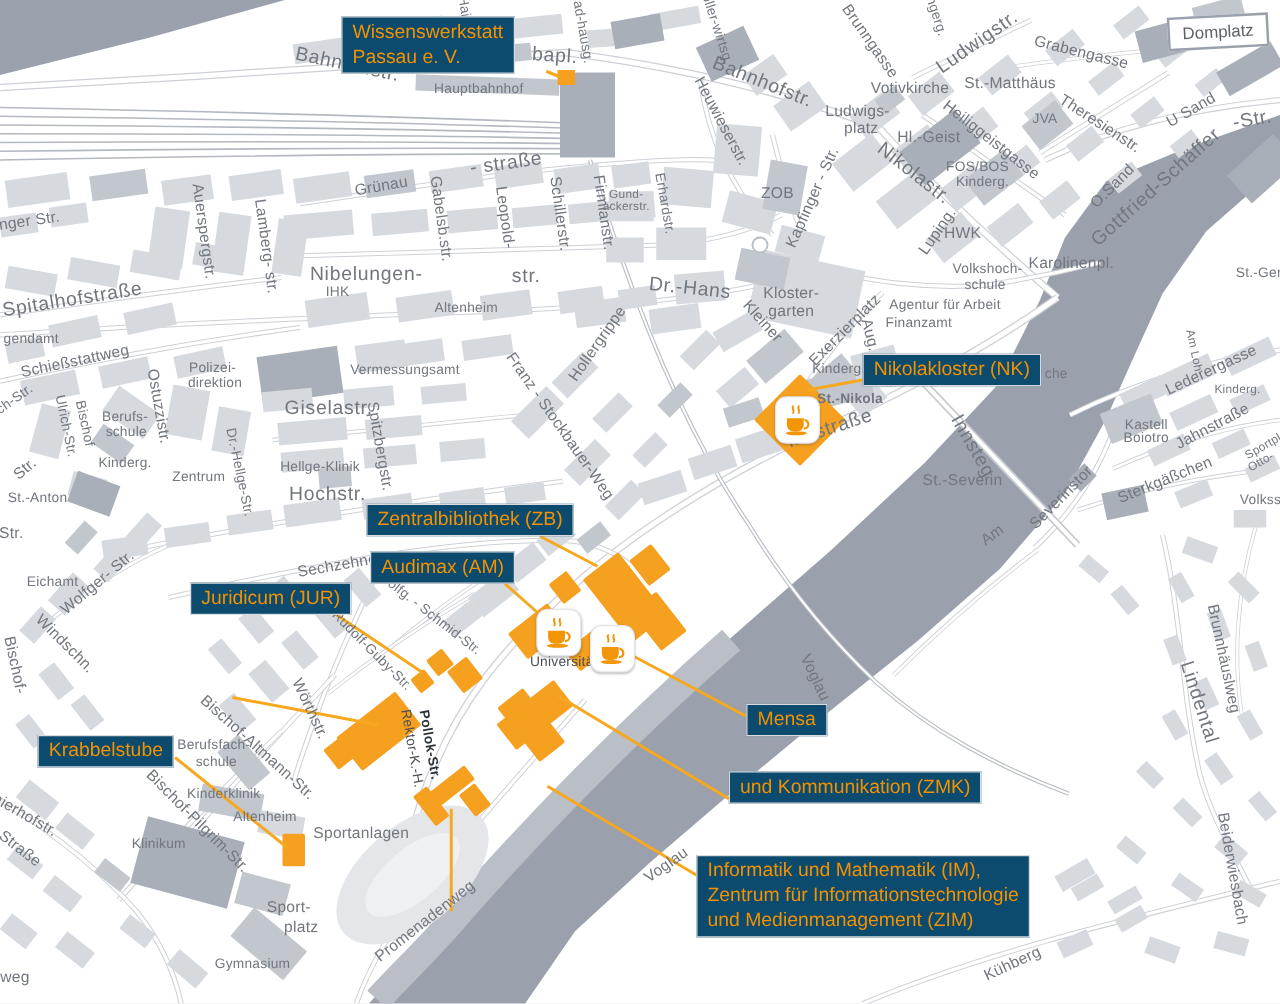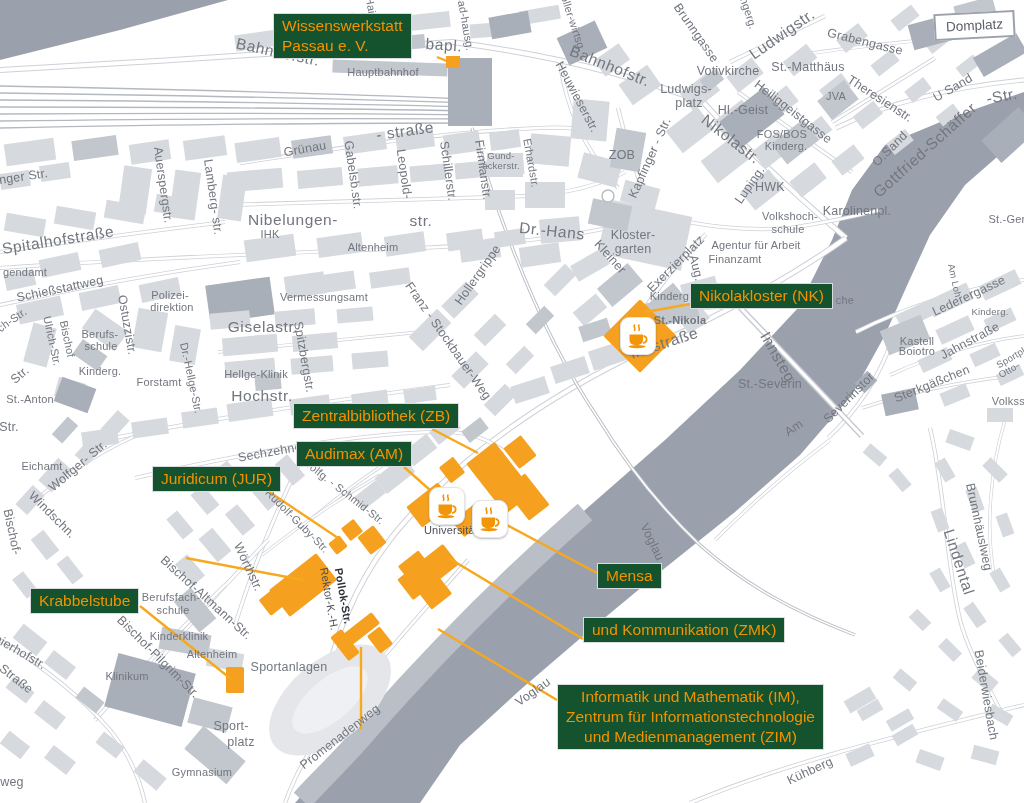--- a/index.html
+++ b/index.html
@@ -8,21 +8,21 @@
   #base{position:absolute;left:0;top:0;}
   #labels{position:absolute;left:0;top:0;width:1024px;height:803px;}
   .sl{position:absolute;white-space:nowrap;color:#72767e;transform:translate(-50%,-50%);
       letter-spacing:.2px;line-height:1;}
   .sz-s{font-size:9.5px;}
   .sz-m{font-size:11px;}
   .sz-l{font-size:12.5px;}
   .sz-xl{font-size:15.5px;letter-spacing:.6px;}
   .dark{color:#4a4e56;}
   .darkest{color:#2e323a;font-weight:bold;}
-  .callout{position:absolute;background:#14532d;border:1px solid #d9dbdf;color:#f39200;
+  .callout{position:absolute;background:#0c4a6e;border:1px solid #d9dbdf;color:#f39200;
            font-size:15.5px;line-height:20px;padding:2px 8px;white-space:nowrap;z-index:30;}
   .plate{position:absolute;background:#ffffff;border:2px solid #9ba1ac;color:#5c6068;
          font-size:13.5px;padding:4px 10px;white-space:nowrap;z-index:5;}
   .badge{position:absolute;width:34px;height:36px;background:#ffffff;border:1px solid #e3e5e9;
          border-radius:9px;box-shadow:0 1px 2px rgba(60,60,70,.35);z-index:20;
          display:flex;align-items:center;justify-content:center;transform:translate(-50%,-50%);}
 </style>
 </head>
 <body>
 
@@ -427,21 +427,21 @@
       <span class="sl sz-l" style="left: 60px; top: 289px; transform: translate(-50%, -50%) rotate(-12deg);">Schießstattweg</span>
       <span class="sl sz-l" style="left: 127px; top: 325px; transform: translate(-50%, -50%) rotate(80deg);">Ostuzzistr.</span>
       <span class="sl sz-m" style="left: 170px; top: 295px; transform: translate(-50%, -50%) rotate(0deg);">Polizei-</span>
       <span class="sl sz-m" style="left: 172px; top: 307px; transform: translate(-50%, -50%) rotate(0deg);">direktion</span>
       <span class="sl sz-m" style="left: 12px; top: 320px; transform: translate(-50%, -50%) rotate(-35deg);">ch-Str.</span>
       <span class="sl sz-m" style="left: 52px; top: 341px; transform: translate(-50%, -50%) rotate(78deg);">Ulrich-Str.</span>
       <span class="sl sz-m" style="left: 67px; top: 339px; transform: translate(-50%, -50%) rotate(78deg);">Bischof</span>
       <span class="sl sz-m" style="left: 100px; top: 334px; transform: translate(-50%, -50%) rotate(0deg);">Berufs-</span>
       <span class="sl sz-m" style="left: 101px; top: 346px; transform: translate(-50%, -50%) rotate(0deg);">schule</span>
       <span class="sl sz-m" style="left: 100px; top: 371px; transform: translate(-50%, -50%) rotate(0deg);">Kinderg.</span>
-      <span class="sl sz-m" style="left: 159px; top: 382px; transform: translate(-50%, -50%) rotate(0deg);">Forstamt</span>
+      <span class="sl sz-m" style="left: 159px; top: 382px; transform: translate(-50%, -50%) rotate(0deg);">Zentrum</span>
       <span class="sl sz-m" style="left: 191px; top: 378px; transform: translate(-50%, -50%) rotate(78deg);">Dr.-Hellge-Str.</span>
       <span class="sl sz-m" style="left: 256px; top: 374px; transform: translate(-50%, -50%) rotate(0deg);">Hellge-Klinik</span>
       <span class="sl sz-xl" style="left: 263px; top: 327px; transform: translate(-50%, -50%) rotate(0deg);">Giselastr.</span>
       <span class="sl sz-l" style="left: 304px; top: 357px; transform: translate(-50%, -50%) rotate(80deg);">Spitzbergstr.</span>
       <span class="sl sz-m" style="left: 324px; top: 297px; transform: translate(-50%, -50%) rotate(0deg);">Vermessungsamt</span>
       <span class="sl sz-xl" style="left: 262px; top: 396px; transform: translate(-50%, -50%) rotate(0deg);">Hochstr.</span>
       <span class="sl sz-m" style="left: 30px; top: 399px; transform: translate(-50%, -50%) rotate(0deg);">St.-Anton</span>
       <span class="sl sz-l" style="left: 20px; top: 375px; transform: translate(-50%, -50%) rotate(-40deg);">Str.</span>
       <span class="sl sz-l" style="left: 9px; top: 427px; transform: translate(-50%, -50%) rotate(0deg);">Str.</span>
       <span class="sl sz-m" style="left: 42px; top: 466px; transform: translate(-50%, -50%) rotate(0deg);">Eichamt</span>
@@ -515,21 +515,21 @@
       </div>
       <div class="callout" style="left: 30px; top: 588px;">
         <div>Krabbelstube</div>
       </div>
       <div class="callout" style="left: 597px; top: 563px;">
         <div>Mensa</div>
       </div>
       <div class="callout" style="left: 583px; top: 617px;">
         <div>und Kommunikation (ZMK)</div>
       </div>
-      <div class="callout" style="left: 557px; top: 684px; text-align: center;">
+      <div class="callout" style="left: 557px; top: 684px;">
         <div>Informatik und Mathematik (IM),</div>
         <div>Zentrum für Informationstechnologie</div>
         <div>und Medienmanagement (ZIM)</div>
       </div>
       <div class="badge" style="left: 447px; top: 506px;">
         <svg width="24" height="26" viewBox="0 0 24 26">
           <path d="M8.5,2 c-1.6,2 1.6,3.2 0,5.4 M13,2 c-1.6,2 1.6,3.2 0,5.4" stroke="#f29507" stroke-width="1.6" fill="none" stroke-linecap="round"></path>
           <path d="M3.5,11.5 h13.5 v5.5 a5,5 0 0 1 -5,5 h-3.5 a5,5 0 0 1 -5,-5 z" fill="#f29507"></path>
           <path d="M17.5,13 a3.4,3.4 0 1 1 -0.5,6.8" stroke="#f29507" stroke-width="1.8" fill="none"></path>
           <ellipse cx="11" cy="23.6" rx="8.5" ry="1.6" fill="#f29507"></ellipse>

